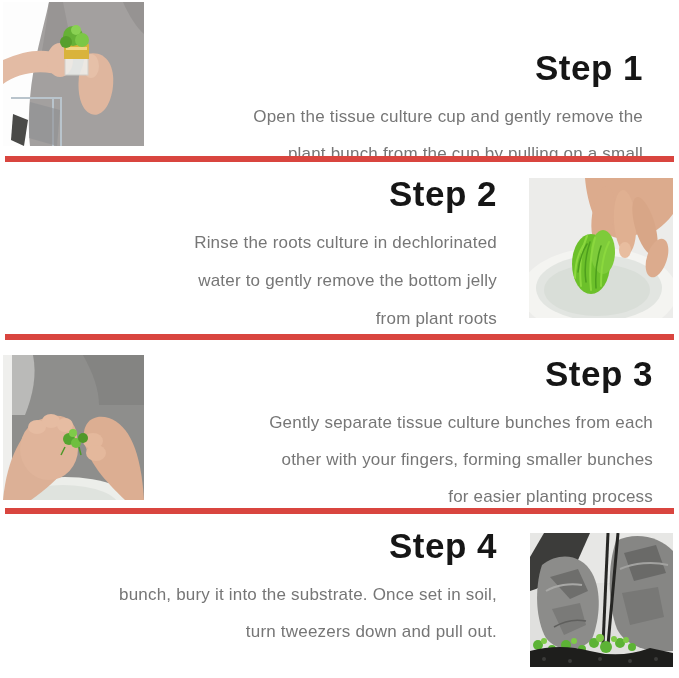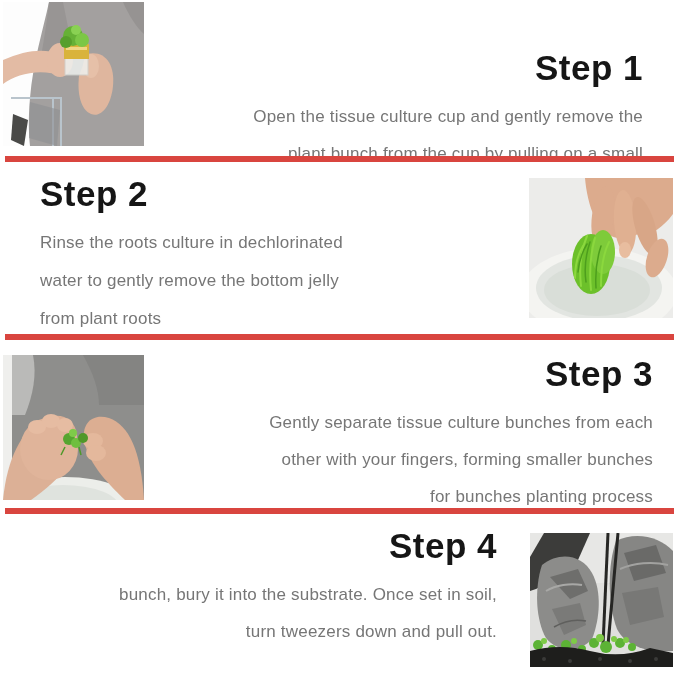--- a/index.html
+++ b/index.html
@@ -19,21 +19,21 @@
   #photo-3{left:3px;top:355px;width:141px;height:145px;}
   #photo-4{left:530px;top:533px;width:143px;height:134px;}
 
   .step-text{position:absolute;}
   .step-title{font-size:35px;line-height:44px;font-weight:600;color:#161616;
               letter-spacing:.5px;margin:0;}
   .step-body{margin-top:8px;font-size:17px;color:#767676;letter-spacing:.2px;}
   .step-body .line{line-height:37px;white-space:nowrap;}
 
   #text-1{left:183px;top:2px;width:460px;text-align:right;margin-top:44px;}
-  #text-2{left:40px;top:172px;width:457px;text-align:left;}
+  #text-2{left:40px;top:172px;width:457px;text-align:right;}
   #text-2 .step-body .line{line-height:38px;}
   #text-3{left:183px;top:352px;width:470px;text-align:right;}
   #text-4{left:30px;top:524px;width:467px;text-align:right;}
   #text-4 .step-body .line{line-height:37px;}
 </style>
 </head>
 <body>
 
 <div class="page">
 
@@ -142,21 +142,21 @@
       <circle cx="80" cy="83" r="5" fill="#4f9829"></circle>
       <circle cx="70" cy="78" r="4" fill="#7ecb49"></circle>
       <path d="M62,92 L58,100 M76,92 L78,100" stroke="#4f9829" stroke-width="1.5"></path>
     </svg>
   </div>
   <div class="step-text" id="text-3">
     <h2 class="step-title">Step 3</h2>
     <div class="step-body">
       <div class="line">Gently separate tissue culture bunches from each</div>
       <div class="line">other with your fingers, forming smaller bunches</div>
-      <div class="line">for bunches planting process</div>
+      <div class="line">for easier planting process</div>
     </div>
   </div>
 
   <div class="divider" id="divider-3"></div>
 
   <div class="step-text" id="text-4">
     <h2 class="step-title">Step 4</h2>
     <div class="step-body">
       <div class="line">bunch, bury it into the substrate. Once set in soil,</div>
       <div class="line">turn tweezers down and pull out.</div>

